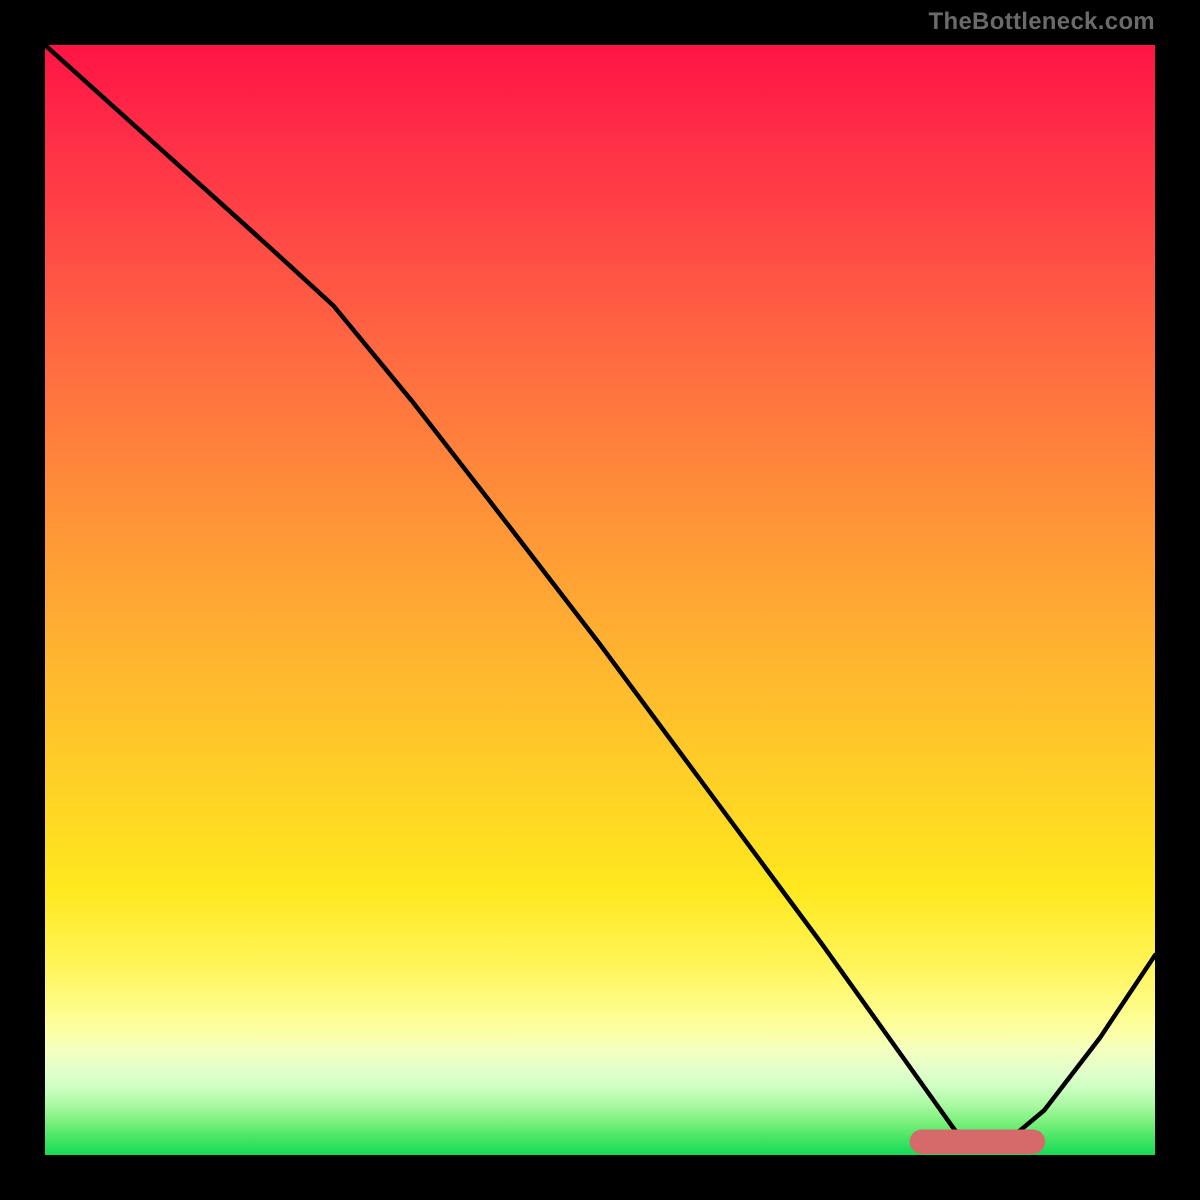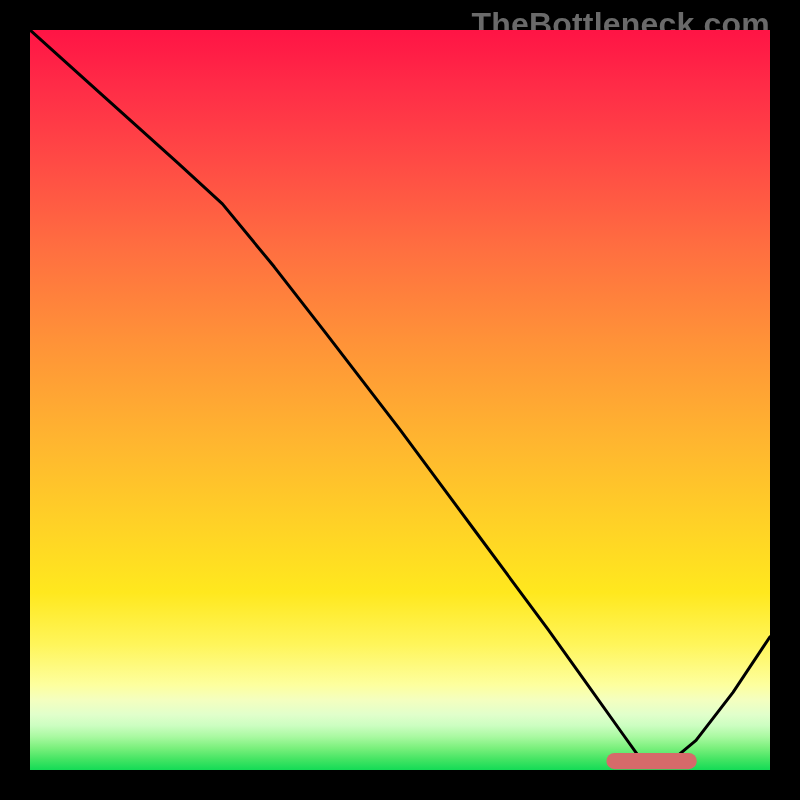--- a/index.html
+++ b/index.html
@@ -35,21 +35,21 @@
     left: 0;
     top: 0;
     width: 740px;
     height: 740px;
     pointer-events: none;
   }
   .watermark {
     position: absolute;
     top: 6px;
     right: 30px;
-    font-size: 32px;
+    font-size: 16px;
     font-weight: 600;
     color: #6a6a6a;
     letter-spacing: 0.2px;
     user-select: none;
   }
 </style>
 </head>
 <body>
 
 <div class="chart-container">

